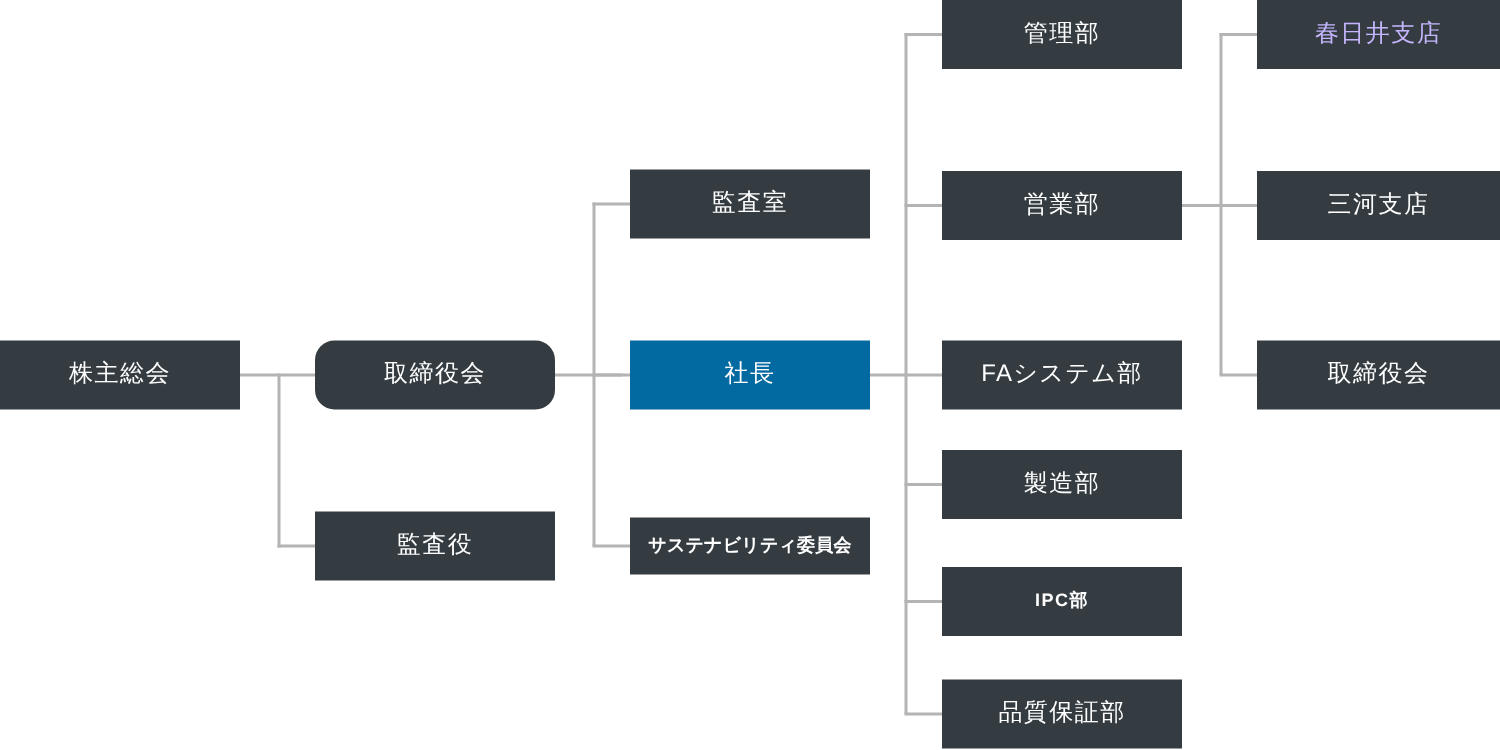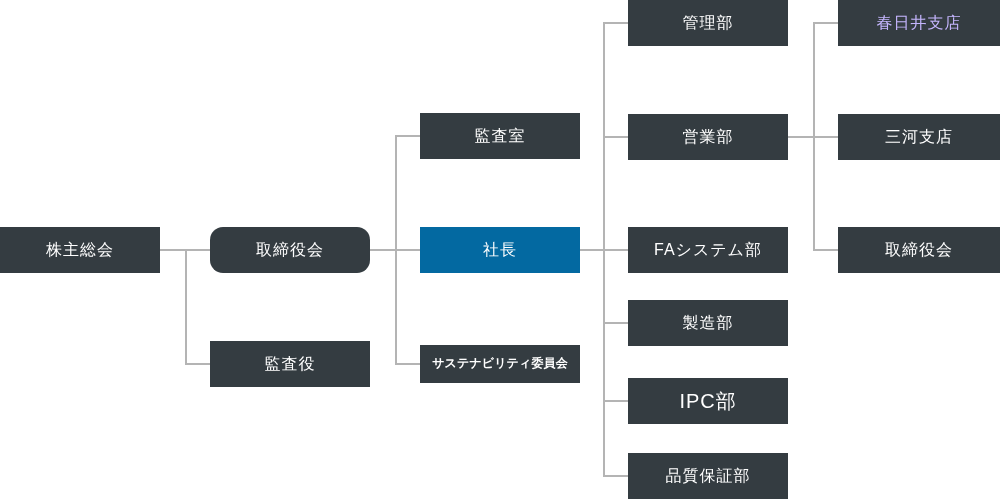--- a/index.html
+++ b/index.html
@@ -83,21 +83,21 @@
     <div class="node" style="left: 628px; top: 114px; width: 160px; height: 46px; background: rgb(52, 60, 65); color: rgb(255, 255, 255);">
       <span class="node-label" style="font-size: 16px; font-weight: 400;">営業部</span>
     </div>
     <div class="node" style="left: 628px; top: 227px; width: 160px; height: 46px; background: rgb(52, 60, 65); color: rgb(255, 255, 255);">
       <span class="node-label" style="font-size: 16px; font-weight: 400;">FAシステム部</span>
     </div>
     <div class="node" style="left: 628px; top: 300px; width: 160px; height: 46px; background: rgb(52, 60, 65); color: rgb(255, 255, 255);">
       <span class="node-label" style="font-size: 16px; font-weight: 400;">製造部</span>
     </div>
     <div class="node" style="left: 628px; top: 378px; width: 160px; height: 46px; background: rgb(52, 60, 65); color: rgb(255, 255, 255);">
-      <span class="node-label" style="font-size: 20px; font-weight: 400;">IPC部</span>
+      <span class="node-label" style="font-size: 12px; font-weight: 700;">IPC部</span>
     </div>
     <div class="node" style="left: 628px; top: 453px; width: 160px; height: 46px; background: rgb(52, 60, 65); color: rgb(255, 255, 255);">
       <span class="node-label" style="font-size: 16px; font-weight: 400;">品質保証部</span>
     </div>
     <div class="node" style="left: 838px; top: 0px; width: 162px; height: 46px; background: rgb(52, 60, 65); color: #c4b5fd;">
       <span class="node-label" style="font-size: 16px; font-weight: 400;">春日井支店</span>
     </div>
     <div class="node" style="left: 838px; top: 114px; width: 162px; height: 46px; background: rgb(52, 60, 65); color: rgb(255, 255, 255);">
       <span class="node-label" style="font-size: 16px; font-weight: 400;">三河支店</span>
     </div>

